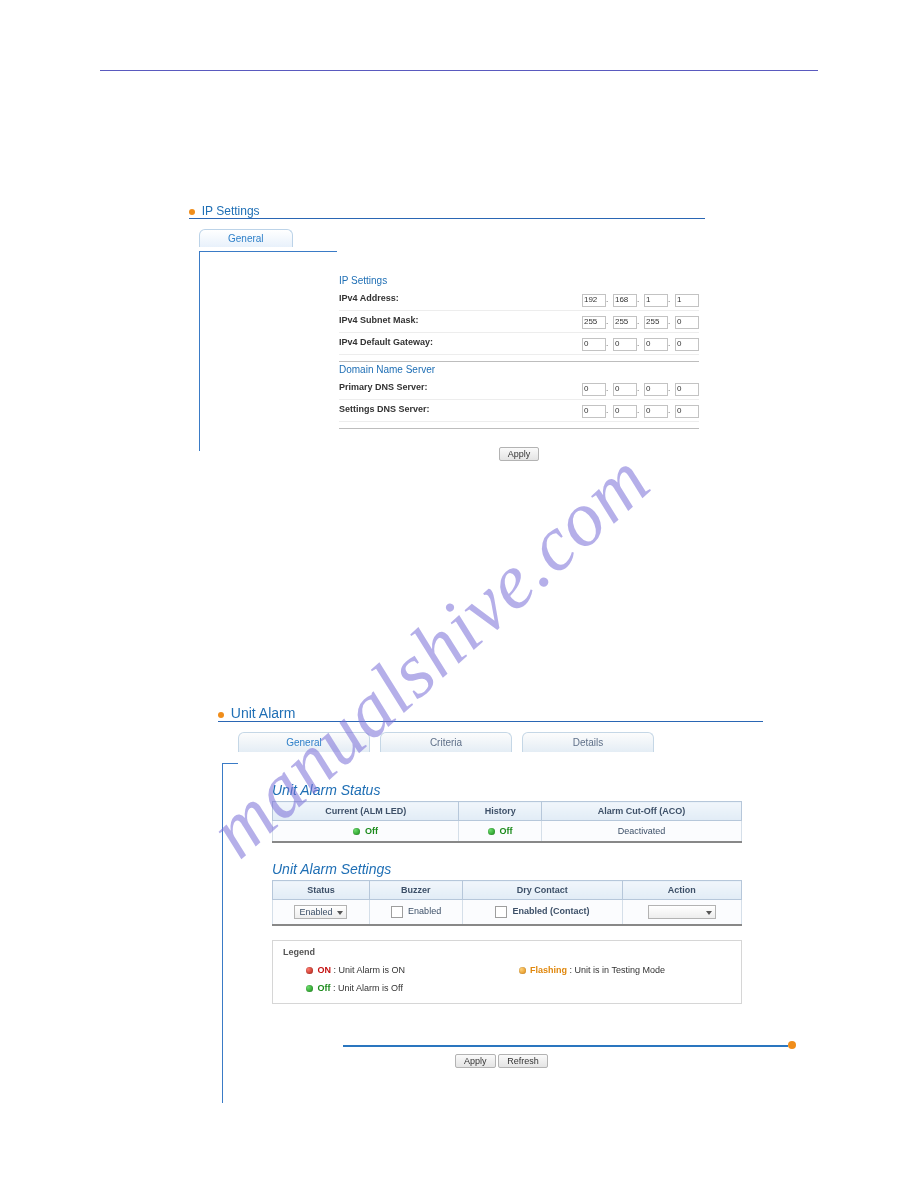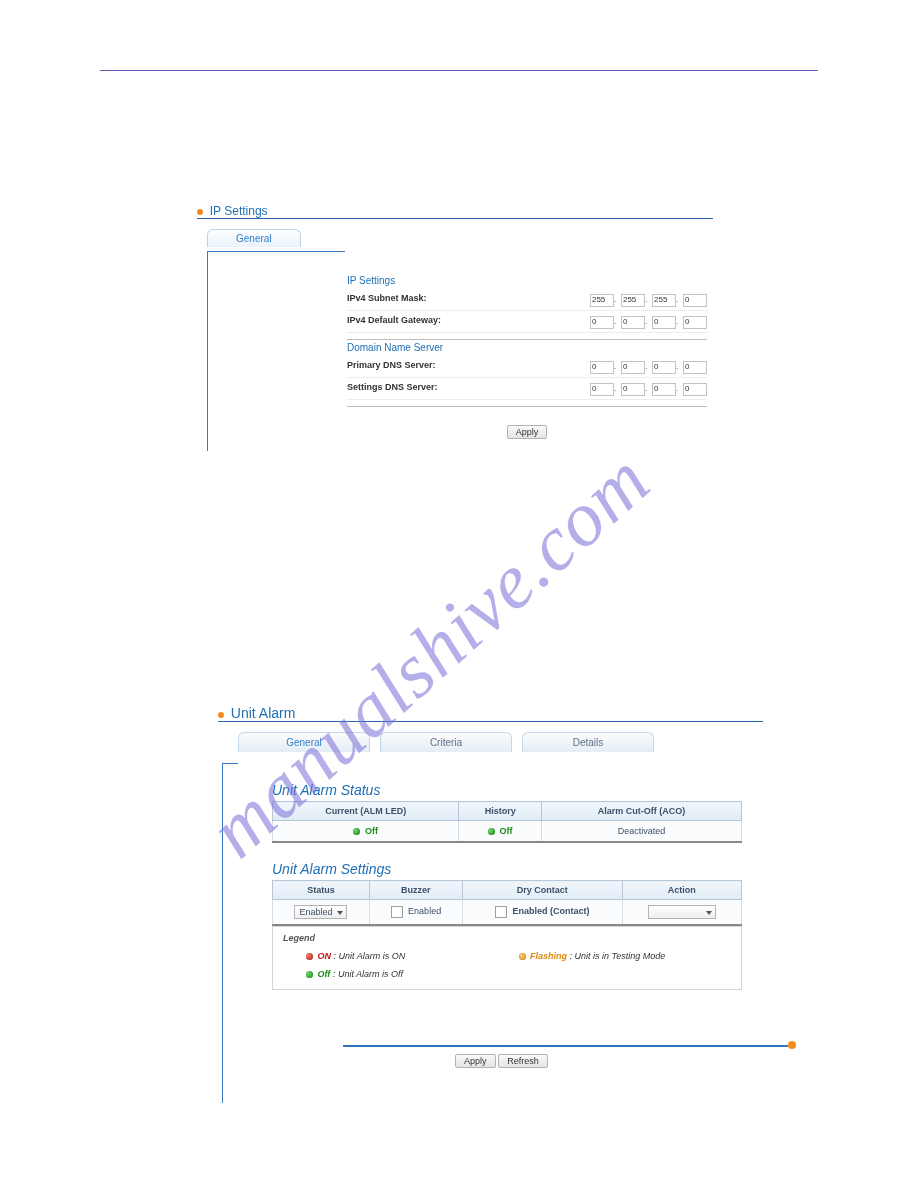--- a/index.html
+++ b/index.html
@@ -32,21 +32,21 @@
     pointer-events: none;
     font-style: italic;
     font-family: Georgia, serif;
     letter-spacing: 1px;
     z-index: 5;
   }
 
   
   .panel1 {
     position: absolute;
-    left: 197px;
+    left: 189px;
     top: 204px;
     width: 516px;
   }
   .panel-title {
     font-size: 12px;
     color: #1f6fb5;
     font-weight: normal;
     margin-bottom: 3px;
   }
   .orange-dot {
@@ -245,23 +245,23 @@
     border-right:3px solid transparent;
     border-top:4px solid #555;
   }
   .chk {
     display:inline-block; width:10px;height:10px;
     border:1px solid #9e9e9e; background:#fff;
     vertical-align:middle; margin-right:3px;
   }
   .legend {
     border:1px solid #d6d6d6;
+    margin-top:14px;
     padding: 6px 10px 10px 10px;
     font-size:9px;
-    font-style:italic;
   }
   .legend-title { font-weight:bold; color:#555; margin-bottom:8px;}
   .legend-row { display:flex;padding-left:23px; }
   .legend-row .col { flex:1; }
   .on-txt{color:#c41111;font-weight:bold;}
   .off-txt{color:#1b8a1b;font-weight:bold;}
   .flash-txt{color:#e0880e;font-weight:bold;}
 
   .footer-rule {
     position:absolute;
@@ -300,20 +300,29 @@
 
   <div class="tab-row">
     <span class="tab">General</span>
   </div>
   <div class="tab-hline"></div>
   <div class="tab-vline"></div>
 
   <div class="inner">
     <div class="section-head">IP Settings</div>
 
+    <div class="row">
+      <span class="label">IPv4 Address:</span>
+      <span class="ctrls">
+        <span class="ipbox">192</span><span class="dot">.</span>
+        <span class="ipbox">168</span><span class="dot">.</span>
+        <span class="ipbox">1</span><span class="dot">.</span>
+        <span class="ipbox">1</span>
+      </span>
+    </div>
 
     <div class="row">
       <span class="label">IPv4 Subnet Mask:</span>
       <span class="ctrls">
         <span class="ipbox">255</span><span class="dot">.</span>
         <span class="ipbox">255</span><span class="dot">.</span>
         <span class="ipbox">255</span><span class="dot">.</span>
         <span class="ipbox">0</span>
       </span>
     </div>

